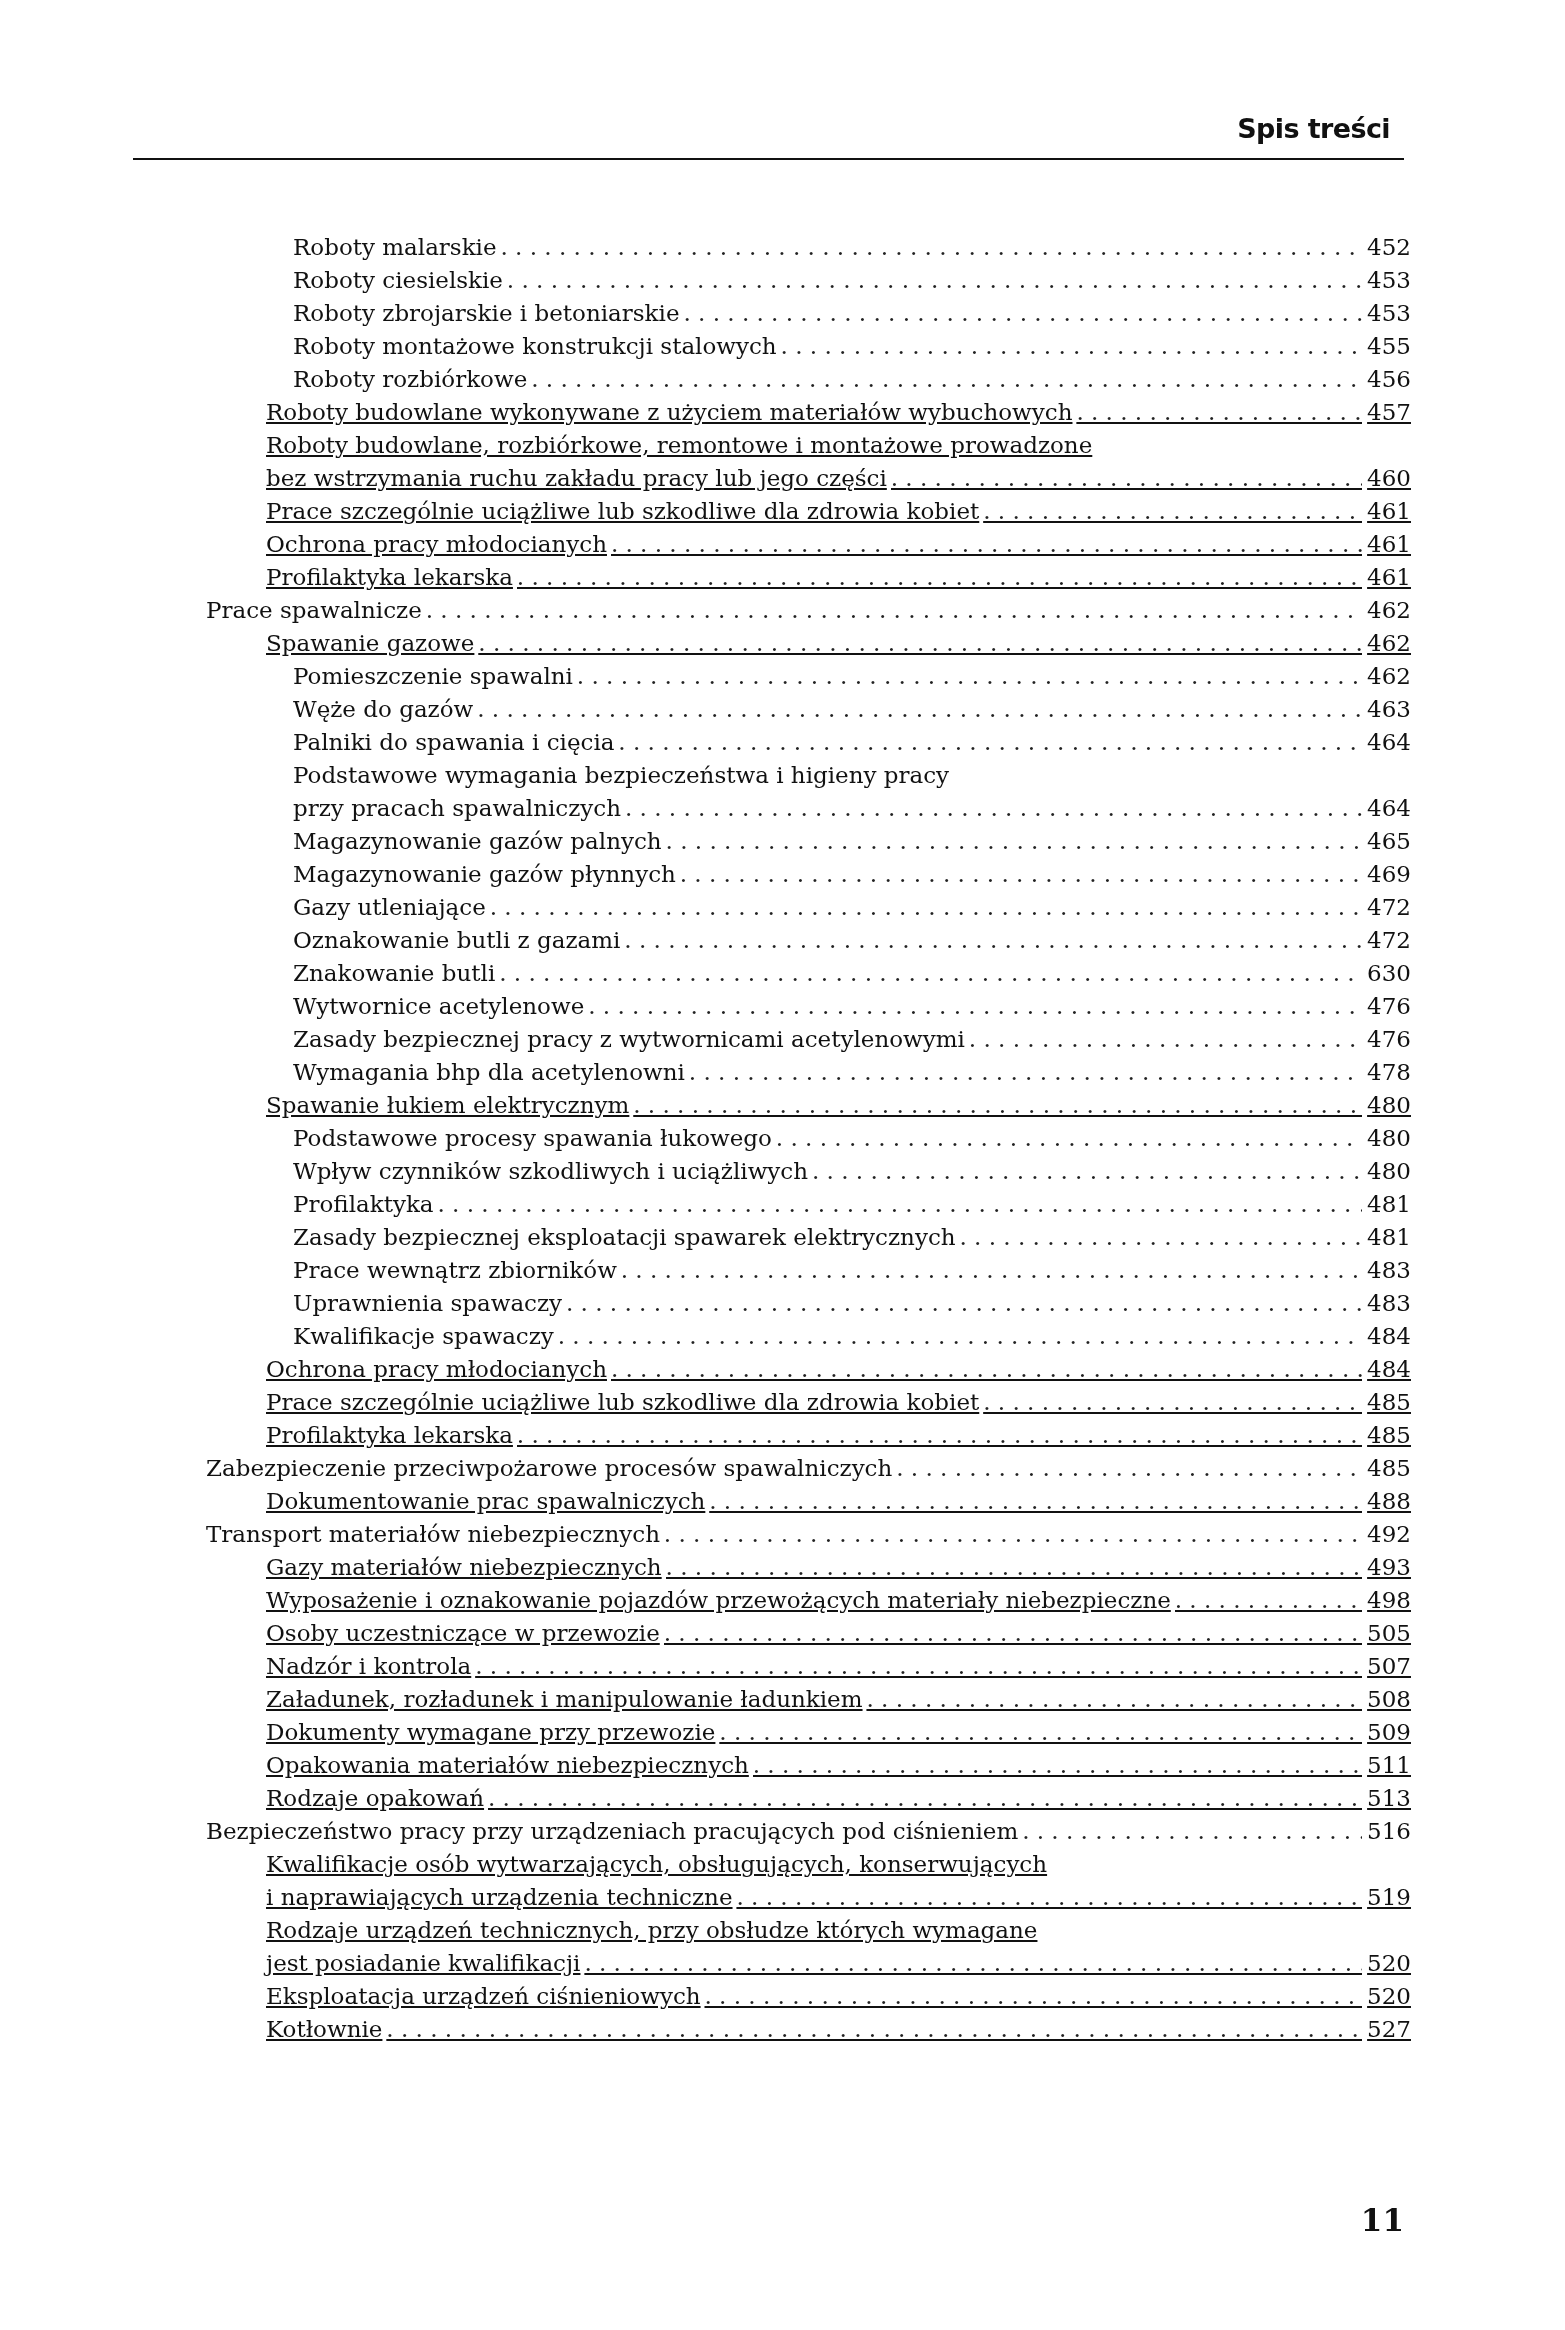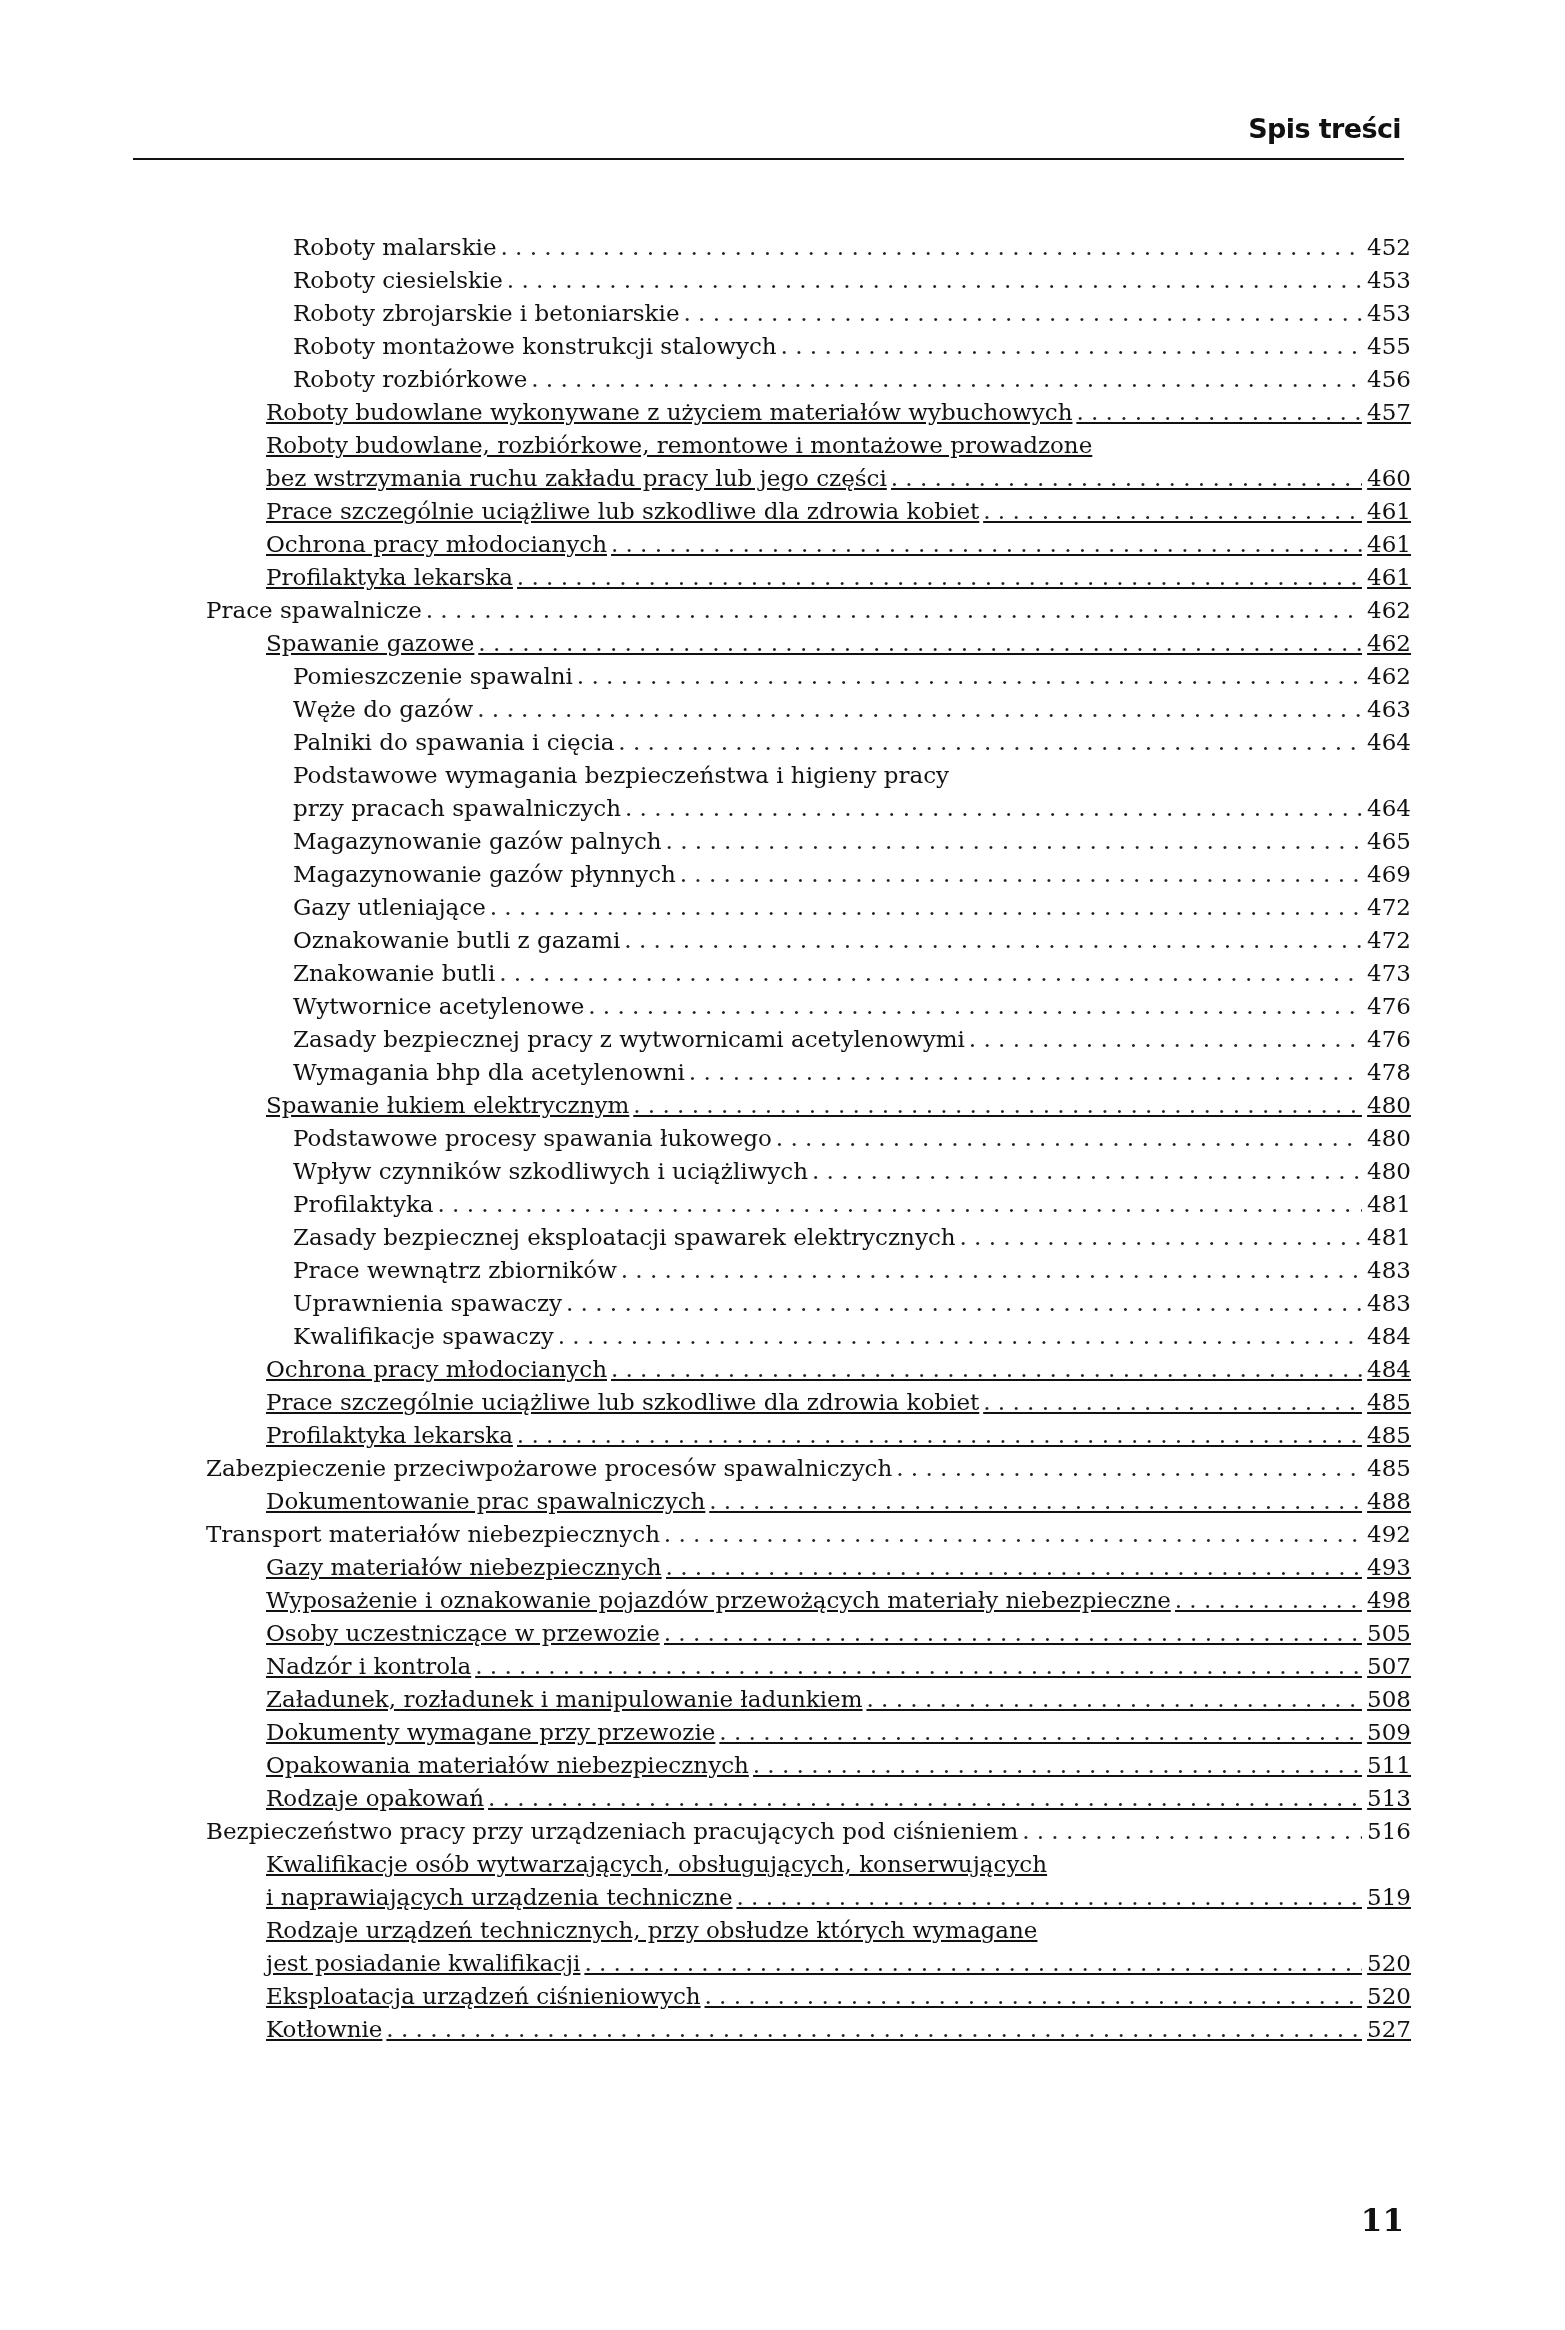--- a/index.html
+++ b/index.html
@@ -2,21 +2,21 @@
 <html style="font-size:10.4px"><head>
 <meta charset="utf-8">
 <style>
   html, body { margin: 0; padding: 0; background: #ffffff; }
   body {
     width: 1566px; height: 2330px; position: relative; overflow: hidden;
     font-family: "DejaVu Serif", "Liberation Serif", serif;
     color: #111111;
   }
   .header-title {
-    position: absolute; right: 165px; top: 113px;
+    position: absolute; right: 176px; top: 113px;
     font-family: "DejaVu Sans", "Liberation Sans", sans-serif;
     font-size: 27px; font-weight: bold; letter-spacing: -0.6px;
   }
   .header-rule {
     position: absolute; left: 133px; top: 158px; width: 1271px; height: 1.9px;
     background: #111111;
   }
   .toc {
     position: absolute; left: 206px; top: 231px; width: 1205px;
   }
@@ -150,21 +150,21 @@
       <span class="page">472</span>
     </div>
     <div class="toc-row l2">
       <span class="label">Oznakowanie butli z gazami</span>
       <span class="dots"></span>
       <span class="page">472</span>
     </div>
     <div class="toc-row l2">
       <span class="label">Znakowanie butli</span>
       <span class="dots"></span>
-      <span class="page">473</span>
+      <span class="page">630</span>
     </div>
     <div class="toc-row l2">
       <span class="label">Wytwornice acetylenowe</span>
       <span class="dots"></span>
       <span class="page">476</span>
     </div>
     <div class="toc-row l2">
       <span class="label">Zasady bezpiecznej pracy z wytwornicami acetylenowymi</span>
       <span class="dots"></span>
       <span class="page">476</span>

